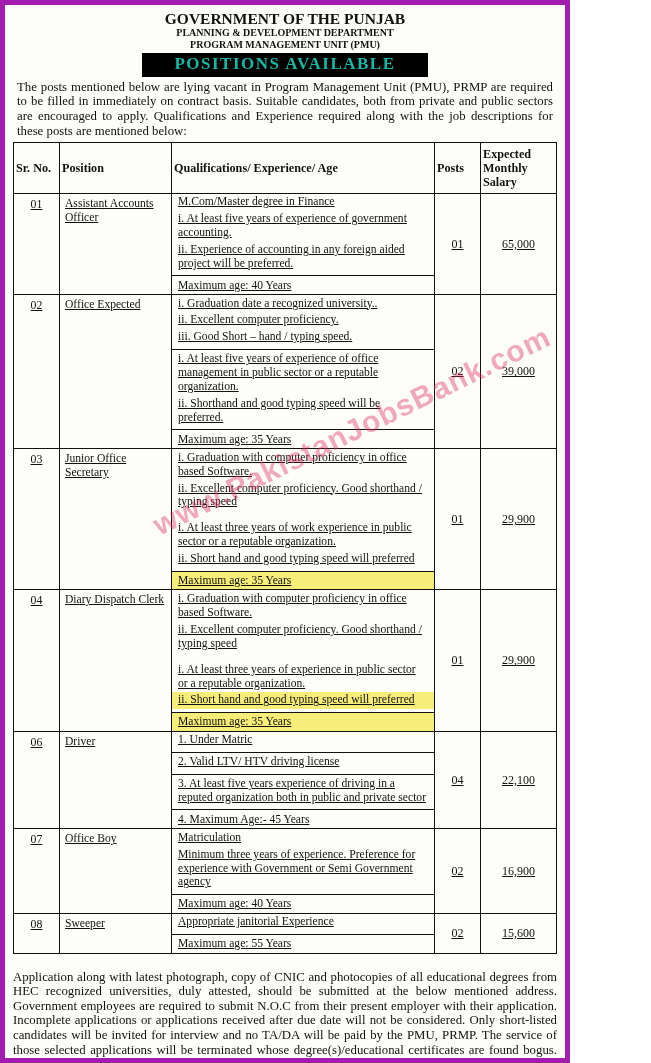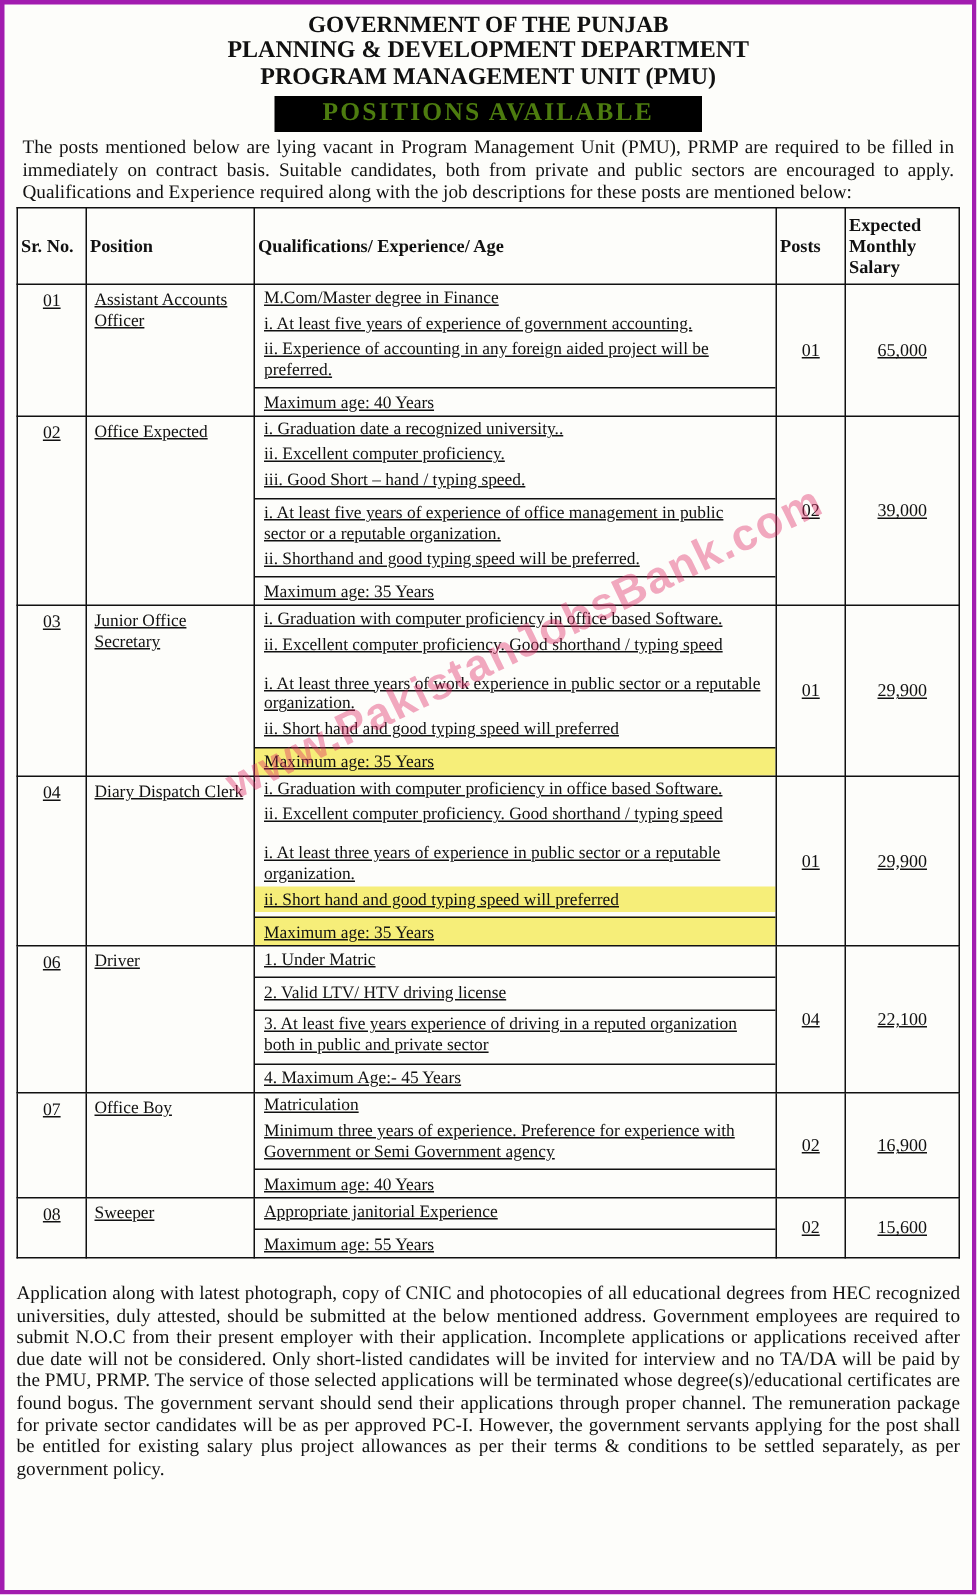--- a/index.html
+++ b/index.html
@@ -1,32 +1,32 @@
 <!DOCTYPE html>
 <html><head>
 <meta charset="utf-8">
 <style>
   * { box-sizing: border-box; }
   html, body { margin: 0; padding: 0; background: #fff; }
   .page {
-    width: 651px; height: 1063px;
+    width: 570px; height: 1063px;
     background: #fdfdfa;
-    border: 3px solid #a21caf;
+    border: 5px solid #a21caf;
     padding: 5px 8px 6px;
     font-family: "Liberation Serif", serif;
     color: #111;
     position: relative;
     overflow: hidden;
   }
   .hdr-line { text-align: center; font-weight: bold; line-height: 1.12; }
   .hdr-line.l1 { font-size: 15.5px; }
-  .hdr-line.l2, .hdr-line.l3, .hdr-line.l4 { font-size: 16px; }
+  .hdr-line.l2, .hdr-line.l3, .hdr-line.l4 { font-size: 10px; }
   .banner-row { text-align: center; margin: 3px 0 3px; }
   .banner {
-    display: inline-block; background: #000; color: #4d7c0f;
+    display: inline-block; background: #000; color: #14b8a6;
     font-weight: bold; font-size: 17px; letter-spacing: 1.5px;
     padding: 1px 32px 3px;
   }
   .intro { font-size: 12.8px; line-height: 1.15; text-align: justify; margin: 1px 4px 3px; }
 
   table.positions { width: 100%; border-collapse: collapse; table-layout: fixed; }
   .positions th, .positions td { border: 1px solid #111; }
   .positions th {
     font-weight: bold; text-align: left; vertical-align: middle;
     font-size: 12.2px; line-height: 1.15; padding: 4px 2px;

